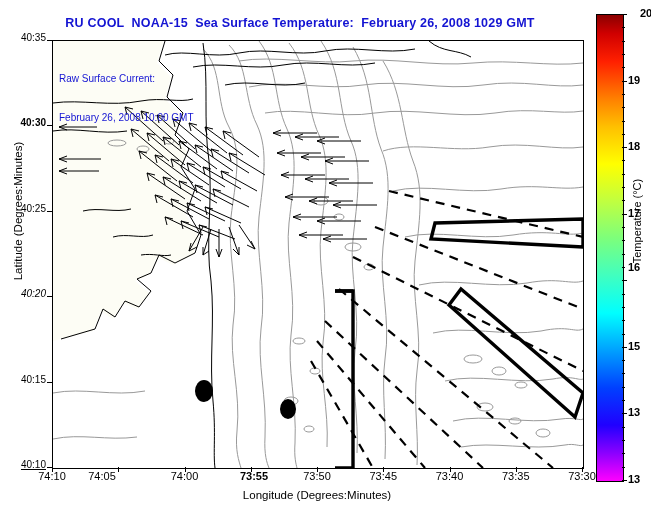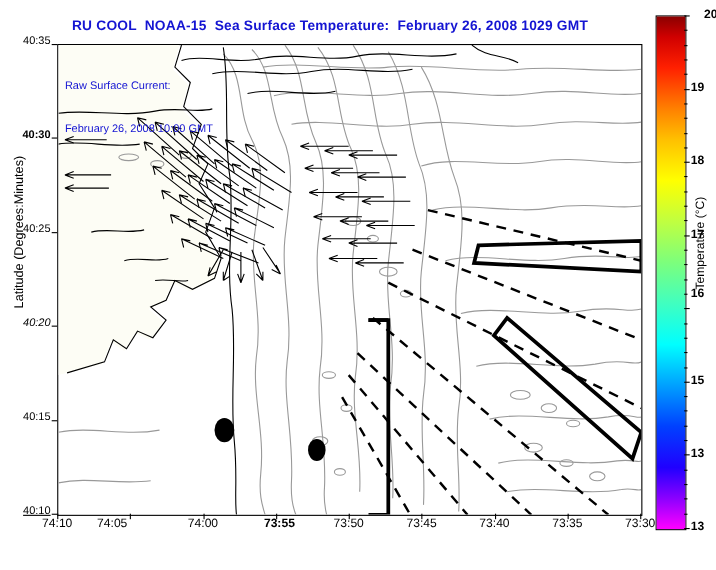--- a/index.html
+++ b/index.html
@@ -235,20 +235,21 @@
 
     <div id="annot">
       <div>Raw Surface Current:</div>
       <div>February 26, 2008 10:00 GMT</div>
     </div>
 
   </div>
 
   <div id="axes-ticks"></div>
 
+  <div id="xlabel">Longitude (Degrees:Minutes)</div>
   <div id="ylabel">Latitude (Degrees:Minutes)</div>
 
   <div id="cbar">
     <div id="cbarfill"></div>
   </div>
   <div id="cbticks">
       <div class="cbtick" style="top: 14px;"></div>
       <div class="cbl" style="top: 14px; margin-left: 12px;">20</div>
       <div class="cbmin" style="top: 27.3143px;"></div>
       <div class="cbmin" style="top: 40.6286px;"></div>

